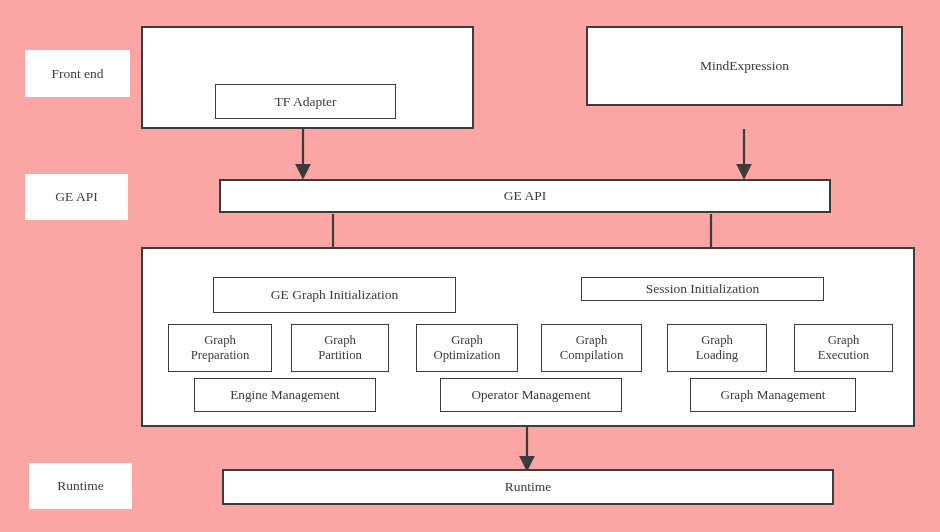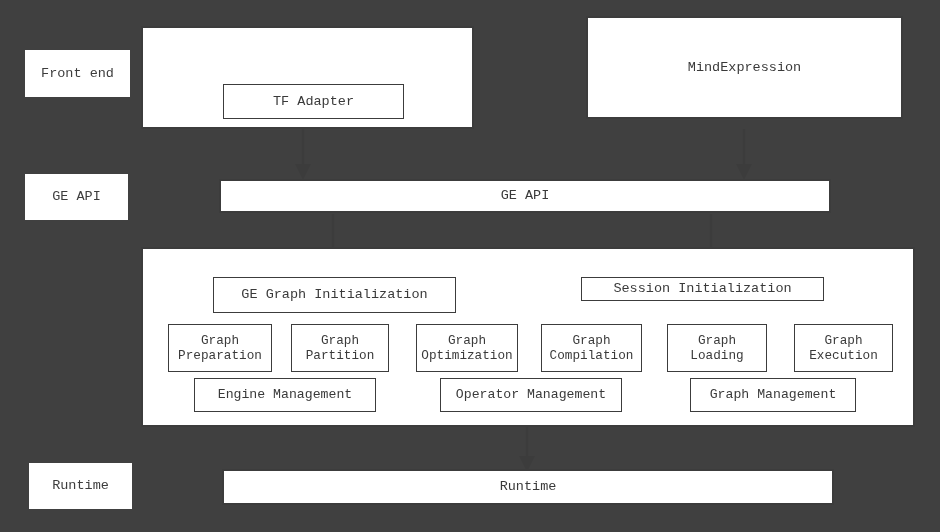--- a/index.html
+++ b/index.html
@@ -4,22 +4,22 @@
 <style>
   html, body {
     margin: 0;
     padding: 0;
     background: #000000;
   }
   #canvas {
     position: relative;
     width: 940px;
     height: 532px;
-    background: #404040;
-    font-family: Liberation Mono, monospace;
+    background: #fca5a5;
+    font-family: Liberation Serif, serif;
     overflow: hidden;
   }
   .box {
     position: absolute;
     box-sizing: border-box;
     background: #ffffff;
     color: #3a3a3a;
     display: flex;
     align-items: center;
     justify-content: center;
@@ -106,26 +106,26 @@
     <span class="node-label">GE API</span>
   </div>
 
 
   <div class="box layer-label" style="left:29px; top:463px; width:103px; height:46px;">
     <span class="node-label">Runtime</span>
   </div>
 
   <div class="box outline-heavy container-box" style="left:141px; top:26px; width:333px; height:103px;">
     <div class="container-title" style="top:54px;">Tensorflow</div>
-    <div class="box outline" style="left:72px; top:56px; width:181px; height:35px; font-size:13.5px;margin-left:8px;">
+    <div class="box outline" style="left:72px; top:56px; width:181px; height:35px; font-size:13.5px;">
       <span class="node-label">TF Adapter</span>
     </div>
   </div>
 
-  <div class="box outline-heavy" style="left:586px; top:16px; width:317px; height:103px; font-size:13.5px;">
+  <div class="box outline-heavy" style="left:586px; top:26px; width:317px; height:80px; font-size:13.5px;">
     <span class="node-label">MindExpression</span>
   </div>
 
   <div class="box outline-heavy" style="left:219px; top:179px; width:612px; height:34px; font-size:13.5px;">
     <span class="node-label">GE API</span>
   </div>
 
   <div class="box outline-heavy container-box" style="left:141px; top:247px; width:774px; height:180px;">
 
     <div class="box outline" style="left:70px; top:28px; width:243px; height:36px; font-size:13.5px;">

